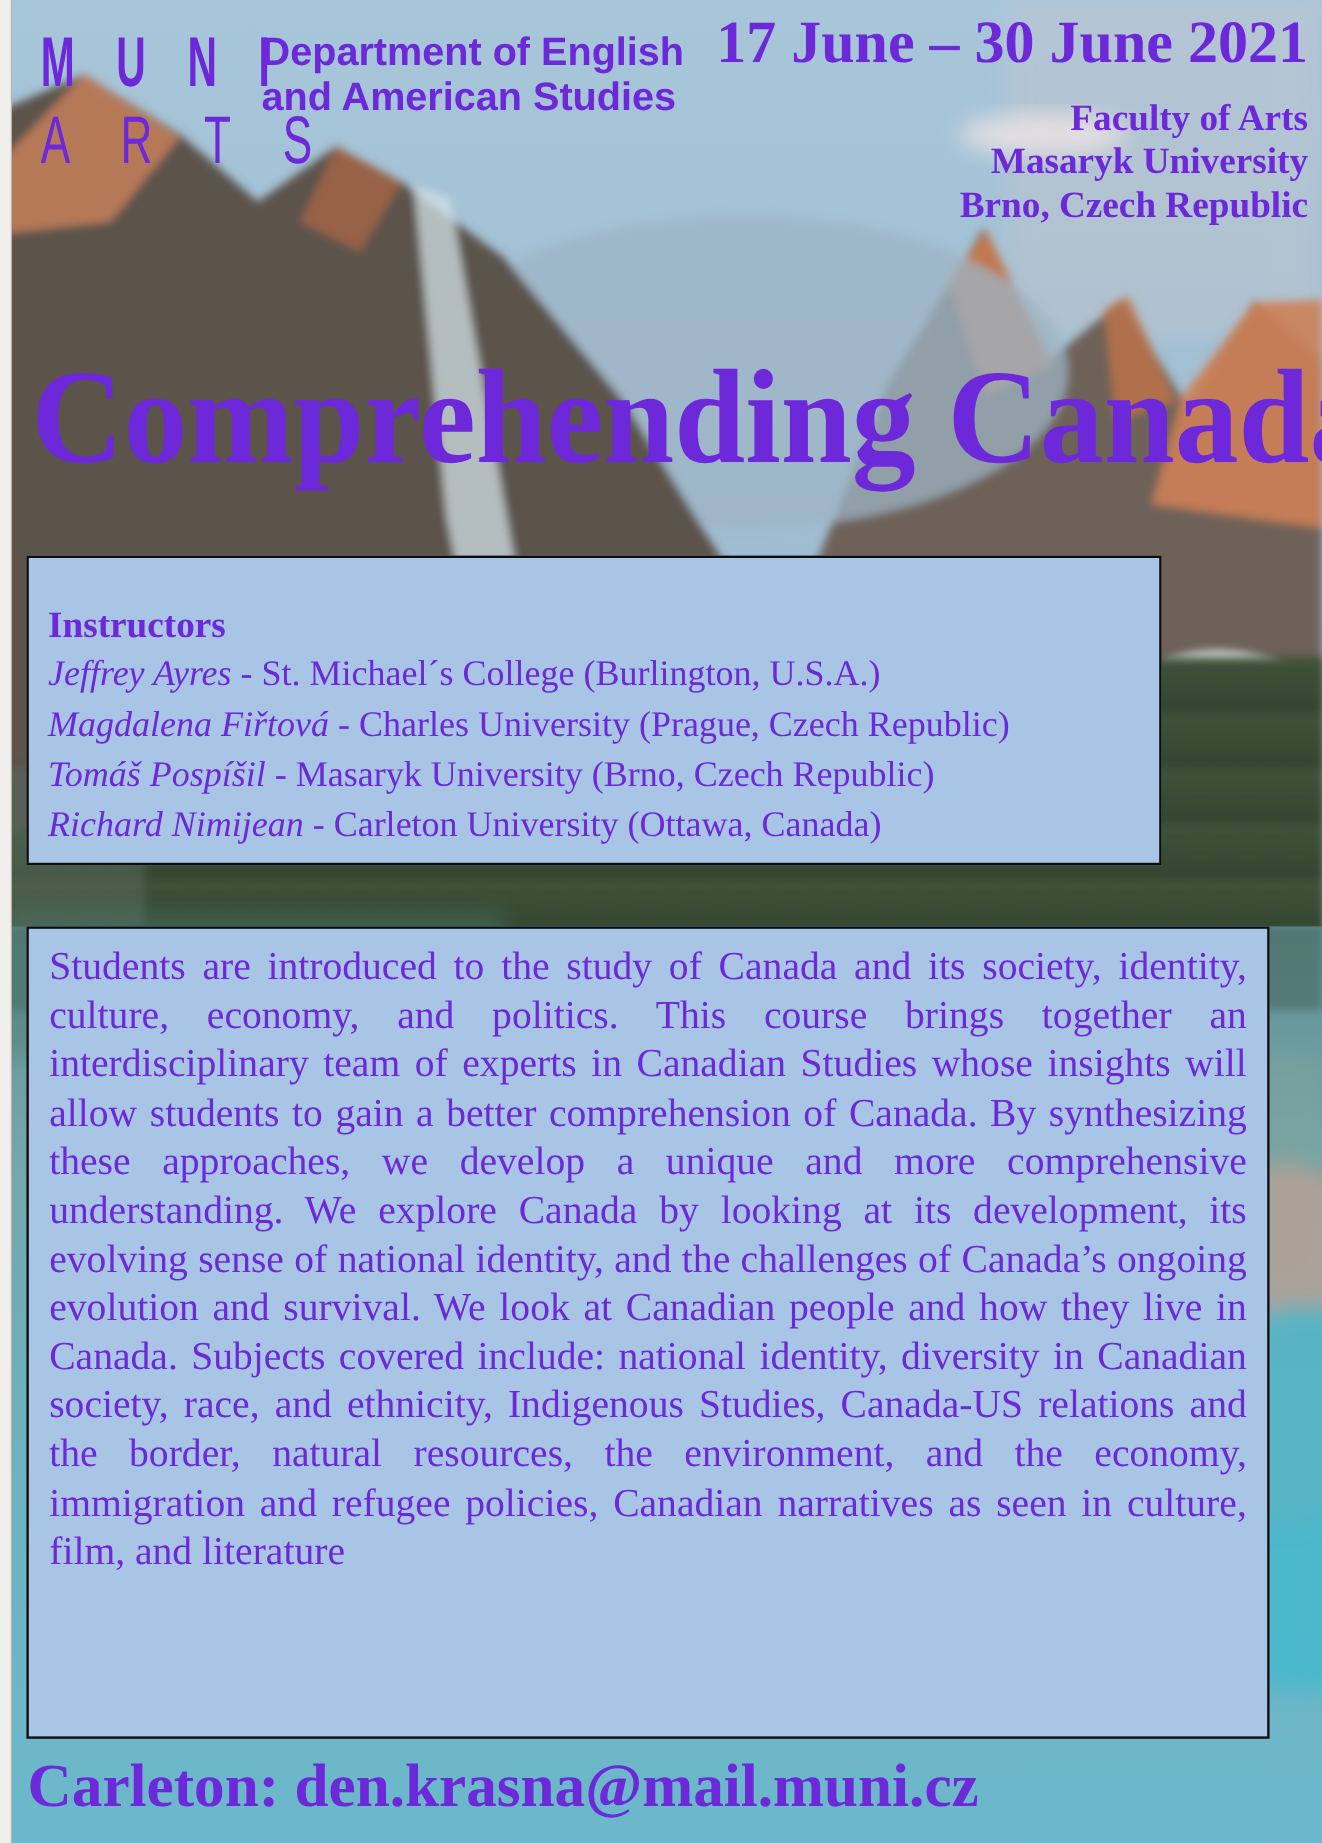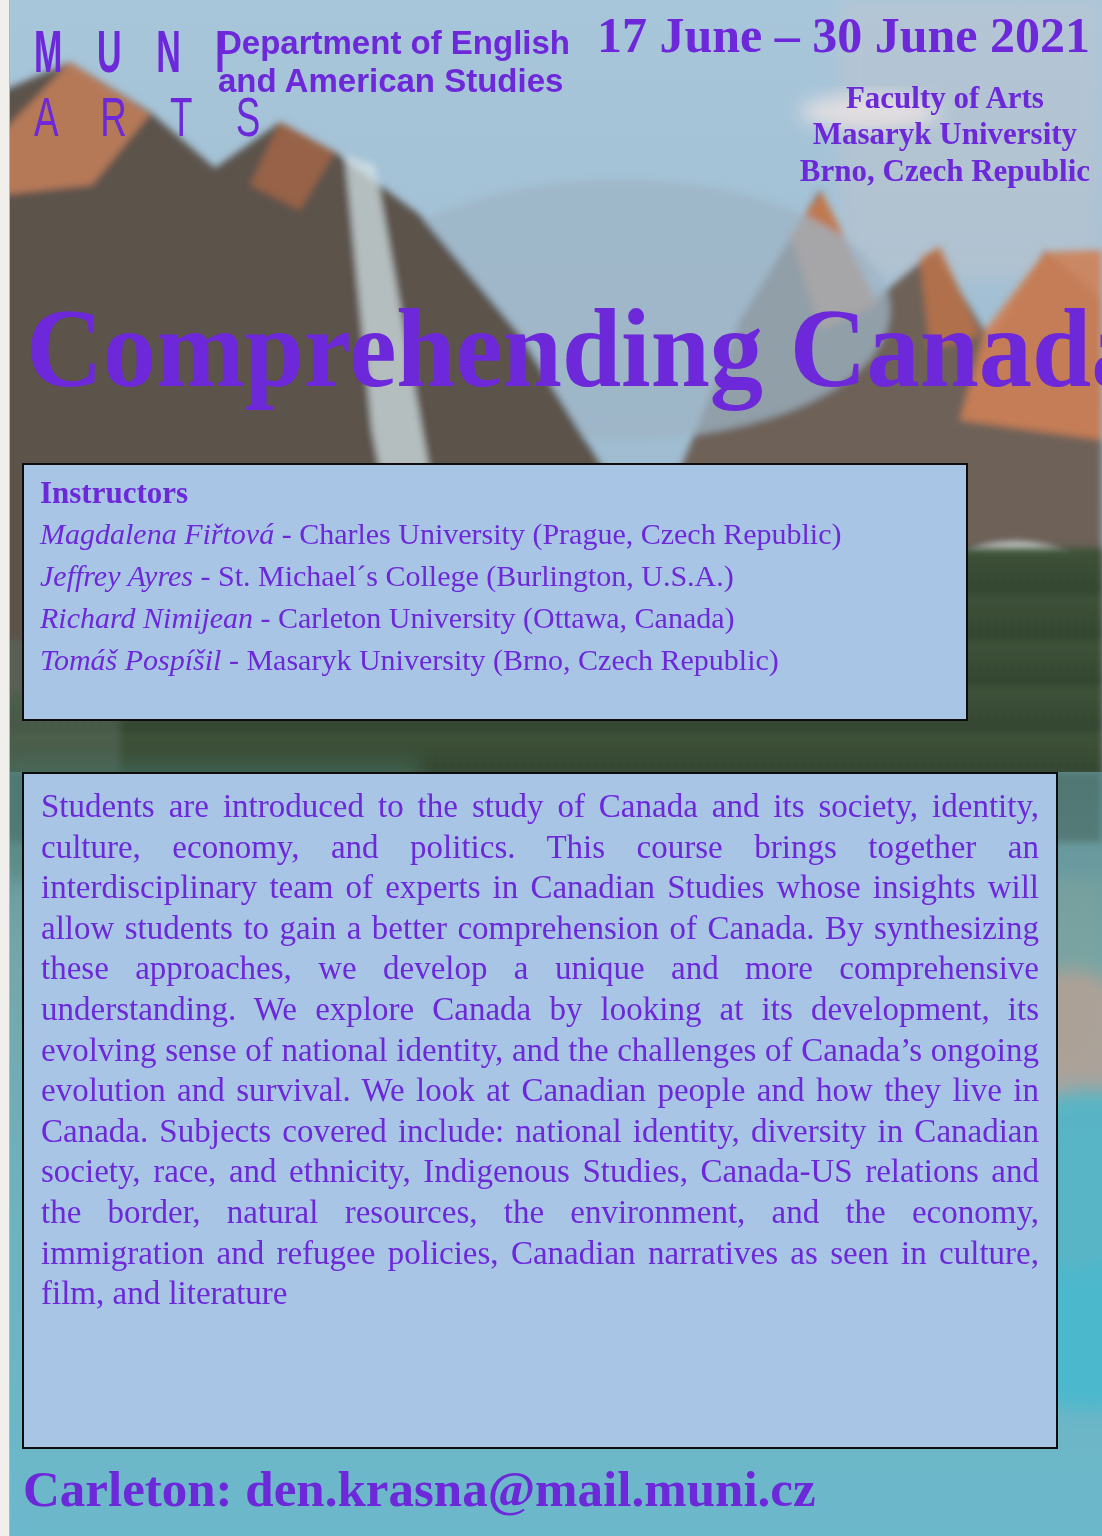--- a/index.html
+++ b/index.html
@@ -28,33 +28,33 @@
   .dept{
     position:absolute; left:218px; top:24px;
     font-family:"Liberation Sans","DejaVu Sans",sans-serif; font-weight:700;
     font-size:33px; line-height:1.14;
   }
   .date-range{
     position:absolute; right:12px; top:8px; text-align:center;
     font-weight:700; font-size:50px; line-height:1.1; white-space:nowrap;
   }
   .affiliation{
-    position:absolute; right:12px; top:80px; text-align:center;
+    position:absolute; right:12px; top:80px; text-align:right;
     font-weight:700; font-size:31px; line-height:1.17;
   }
   .title{
     position:absolute; left:26px; top:292px; font-weight:700; font-size:112px; line-height:1;
     white-space:nowrap; transform:scaleX(0.95); transform-origin:0 0;
   }
   .box{
     position:absolute; box-sizing:border-box;
     background:var(--box-bg,#a9c5e5); border:2px solid #0d0d0d;
   }
   .instructors-box{ left:22px; top:463px; width:946px; height:258px; padding:8px 16px 0; }
-  .instructors-heading{ font-weight:700; font-size:31px; line-height:40px; }
+  .instructors-heading{ font-weight:700; font-size:31px; line-height:40px;margin-top:28px; }
   .instructor-row{ font-size:30px; line-height:42px; white-space:nowrap; }
   .instructor-name{ font-style:italic; }
   .description-box{
     left:22px; top:772px; width:1036px; height:677px; padding:12px 17px 4px;
     font-size:33px; line-height:40.6px; text-align:justify;
   }
   .contact-line{
     position:absolute; left:23px; top:1460px; font-weight:700; font-size:51px; white-space:nowrap;
   }
 </style>
@@ -142,24 +142,24 @@
     <div class="affiliation">
       <div>Faculty of Arts</div>
       <div>Masaryk University</div>
       <div>Brno, Czech Republic</div>
     </div>
 
     <div class="title">Comprehending Canada</div>
 
     <div class="box instructors-box">
       <div class="instructors-heading">Instructors</div>
+      <div class="instructor-row"><span class="instructor-name">Jeffrey Ayres</span><span> - St. Michael´s College (Burlington, U.S.A.)</span></div>
       <div class="instructor-row"><span class="instructor-name">Magdalena Fiřtová</span><span> - Charles University (Prague, Czech Republic)</span></div>
-      <div class="instructor-row"><span class="instructor-name">Jeffrey Ayres</span><span> - St. Michael´s College (Burlington, U.S.A.)</span></div>
+      <div class="instructor-row"><span class="instructor-name">Tomáš Pospíšil</span><span> - Masaryk University (Brno, Czech Republic)</span></div>
       <div class="instructor-row"><span class="instructor-name">Richard Nimijean</span><span> - Carleton University (Ottawa, Canada)</span></div>
-      <div class="instructor-row"><span class="instructor-name">Tomáš Pospíšil</span><span> - Masaryk University (Brno, Czech Republic)</span></div>
     </div>
 
     <div class="box description-box">
       <span>Students are introduced to the study of Canada and its society, identity, culture, economy, and politics. This course brings together an interdisciplinary team of experts in Canadian Studies whose insights will allow students to gain a better comprehension of Canada. By synthesizing these approaches, we develop a unique and more comprehensive understanding. We explore Canada by looking at its development, its evolving sense of national identity, and the challenges of Canada’s ongoing evolution and survival. We look at Canadian people and how they live in Canada. Subjects covered include: national identity, diversity in Canadian society, race, and ethnicity, Indigenous Studies, Canada-US relations and the border, natural resources, the environment, and the economy, immigration and refugee policies, Canadian narratives as seen in culture, film, and literature</span>
     </div>
 
     <div class="contact-line">
       <span>Carleton:</span>
       <span> </span>
       <span>den.krasna@mail.muni.cz</span>

